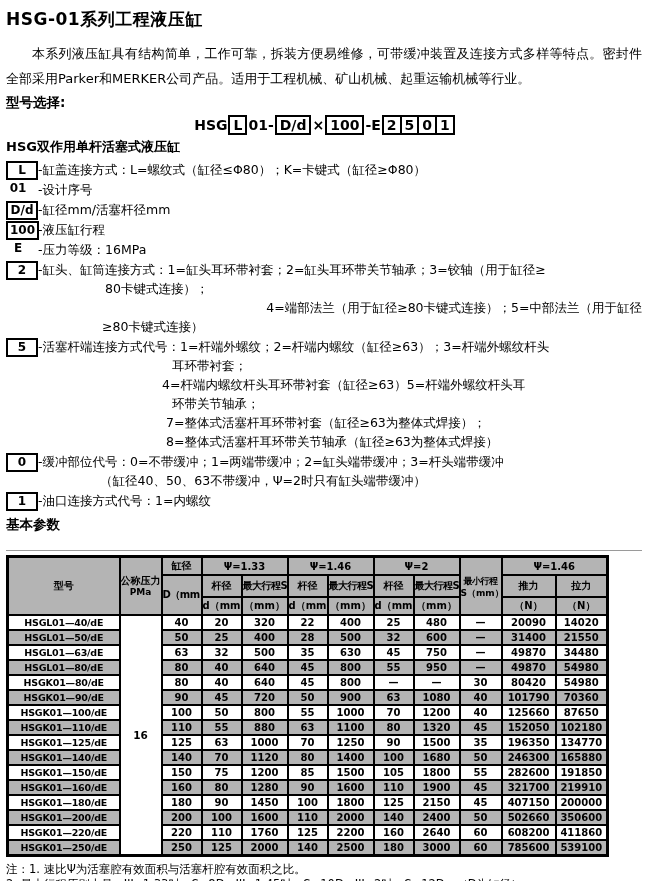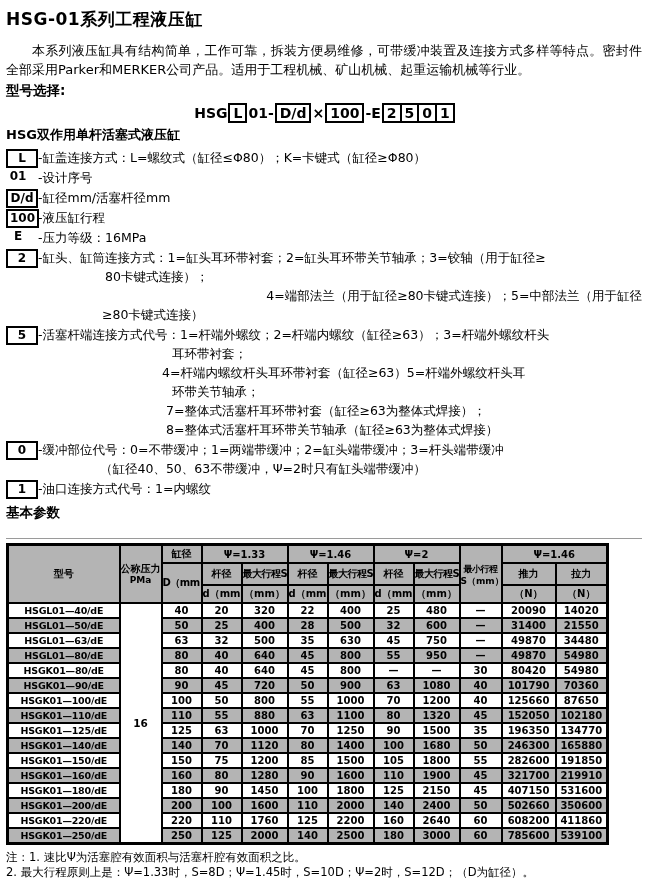--- a/index.html
+++ b/index.html
@@ -2,21 +2,21 @@
 <html><head>
 <meta charset="utf-8">
 <style>
   html,body{margin:0;padding:0;background:#fff;}
   body{
     width:650px;height:881px;overflow:hidden;color:#000;
     font-family:"DejaVu Sans","Liberation Sans",sans-serif;
   }
   .page{padding:6px 8px 0 6px;position:relative;}
   .doc-title{font-size:17px;font-weight:bold;margin:2px 0 5px 0;letter-spacing:0.5px;}
-  .intro{font-size:13px;line-height:19px;margin:10px 0 2px 0;text-indent:2em;text-align:justify;}
+  .intro{font-size:13px;line-height:25px;margin:10px 0 2px 0;text-indent:2em;text-align:justify;}
   .section-heading{font-size:13.5px;font-weight:bold;margin:3px 0 2px 0;}
   .model-code{display:flex;align-items:center;font-size:14px;font-weight:bold;margin:3px 0 3px 0;justify-content:center;}
   .code-part{padding:0 1px;line-height:16px;}
   .code-part.boxed{border:2px solid #000;padding:0 3px;margin:0;}
   .code-part.boxed + .code-part.boxed{margin-left:-2px;}
   .subtitle{font-size:13px;font-weight:bold;margin:2px 0 4px 0;}
   .items{margin:0;}
   .item{position:relative;font-size:12.5px;line-height:19px;margin-bottom:1px;min-height:19px;}
   .item-code{position:absolute;left:0;top:1px;font-weight:bold;font-size:12px;
     min-width:24px;text-align:center;line-height:15px;}
@@ -335,21 +335,21 @@
           <td class="model-cell">HSGK01—180/dE</td>
           <td>180</td>
           <td>90</td>
           <td>1450</td>
           <td>100</td>
           <td>1800</td>
           <td>125</td>
           <td>2150</td>
           <td>45</td>
           <td>407150</td>
-          <td>531600</td>
+          <td>200000</td>
         </tr>
         <tr class="shaded">
           <td class="model-cell">HSGK01—200/dE</td>
           <td>200</td>
           <td>100</td>
           <td>1600</td>
           <td>110</td>
           <td>2000</td>
           <td>140</td>
           <td>2400</td>

